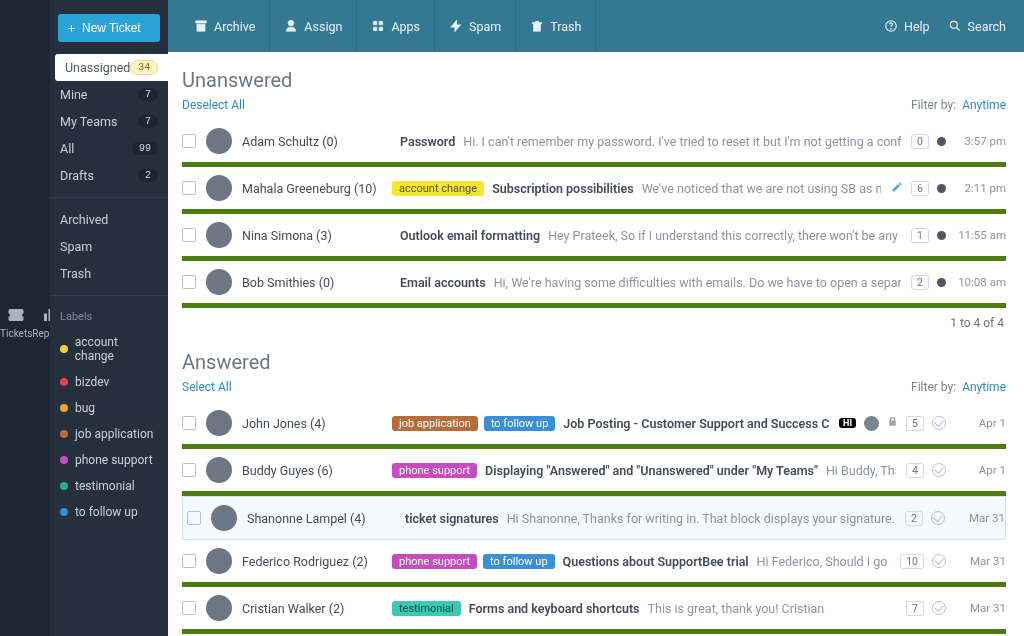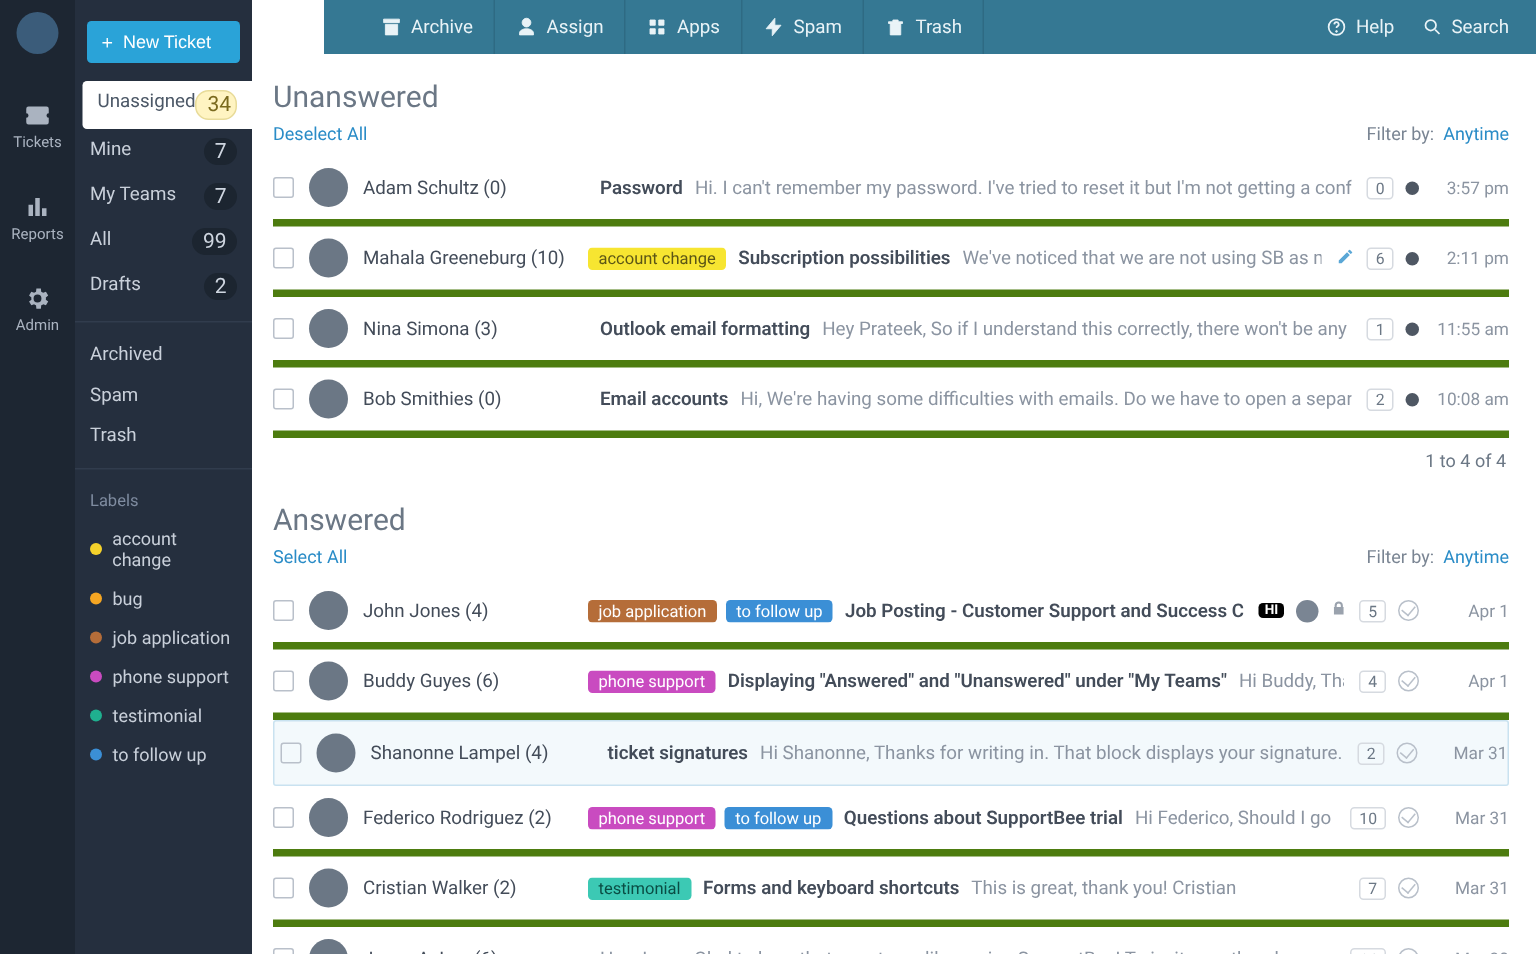--- a/index.html
+++ b/index.html
@@ -1,40 +1,40 @@
 <!DOCTYPE html>
 <html><head>
 <meta charset="utf-8">
 <style>
   * { box-sizing: border-box; margin: 0; padding: 0; }
   html, body { height: 100%; font-family: -apple-system, "Segoe UI", Roboto, sans-serif; font-size: 13px; color: #333; }
   body { display: flex; width: 1024px; height: 636px; overflow: hidden; background:#fff; }
 
   
-  .rail { width: 50px; background:#1d2632; display:flex; flex-direction:column; align-items:center; padding-top:8px; color:#aab3c0; flex-shrink:0; }
+  .rail { width: 50px; background:#1d2632; display:flex; flex-direction:row; align-items:center; padding-top:8px; color:#aab3c0; flex-shrink:0; }
   .rail .avatar { width:28px; height:28px; border-radius:50%; background:#3b5c7a; margin-bottom:18px; }
   .rail .rail-item { display:flex; flex-direction:column; align-items:center; gap:4px; margin:14px 0; font-size:10px; cursor:pointer; color:#aab3c0; }
   .rail .rail-item svg { width:18px; height:18px; fill:#aab3c0; }
 
   
   .sidebar { width:118px; background:#252f3e; color:#c9d0da; display:flex; flex-direction:column; padding-top:10px; flex-shrink:0; }
   .new-ticket { margin:4px 8px 12px; background:#2aa3d8; color:#fff; border:none; border-radius:3px; padding:7px 8px; font-size:12px; display:flex; align-items:center; gap:5px; cursor:pointer; }
   .new-ticket svg{width:11px;height:11px;fill:#fff;}
-  .side-row { display:flex; justify-content:space-between; align-items:flex-start; padding:6px 10px; font-size:12.5px; cursor:pointer; }
+  .side-row { display:flex; justify-content:space-between; align-items:center; padding:6px 10px; font-size:12.5px; cursor:pointer; }
   .side-row.active { background:#fff; color:#4b5766; border-radius:3px 0 0 3px; margin-left:5px; }
-  .side-row .badge { background:#1c2530; color:#cfd6e0; border-radius:9px; padding:1px 7px; font-size:14px; min-width:18px; text-align:center; }
+  .side-row .badge { background:#1c2530; color:#cfd6e0; border-radius:9px; padding:1px 7px; font-size:10px; min-width:18px; text-align:center;font-family:Liberation Mono, monospace; }
   .side-row.active .badge { background:#fff4c2; color:#7a6a1e; border:1px solid #e8db99; }
   .sep { height:1px; background:#313c4d; margin:8px 0; }
   .side-header { padding:6px 10px; font-size:11px; color:#7f8ca0; }
   .label-row { display:flex; align-items:center; gap:7px; padding:6px 10px; font-size:12px; color:#c9d0da; cursor:pointer; }
   .dot { width:8px; height:8px; border-radius:50%; }
 
   
   .main { flex:1; display:flex; flex-direction:column; min-width:0; }
-  .topbar { background:#357893; color:#e9f3f7; display:flex; align-items:stretch; height:36px; flex-shrink:0; padding-left:24px;margin-left:48px; }
+  .topbar { background:#357893; color:#e9f3f7; display:flex; align-items:stretch; height:52px; flex-shrink:0; padding-left:12px; }
   .tb-btn { display:flex; align-items:center; gap:6px; padding:0 14px; font-size:12.5px; cursor:pointer; border-right:1px solid #2e6a83; }
   .tb-btn svg { width:14px; height:14px; fill:#e9f3f7; stroke:#e9f3f7; }
   .tb-spacer { flex:1; }
   .tb-right { display:flex; align-items:center; gap:18px; padding:0 18px; }
   .tb-right .tb-btn { border:none; padding:0; gap:6px; }
 
   .content { flex:1; overflow-y:auto; padding:14px 18px 8px 14px; }
   .section-title { color:#6b7785; font-size:20px; font-weight:400; margin:2px 0 6px; }
   .section-bar { display:flex; justify-content:space-between; align-items:center; font-size:12px; margin-bottom:8px; }
   .link { color:#2a8cc7; cursor:pointer; }
@@ -134,20 +134,24 @@
       </div>
     </div>
   <div class="sep"></div>
   <div class="side-header">Labels</div>
   <div id="labels">
       <div class="label-row">
         <span class="dot" style="background:#f5d22b"></span>
         <span>account change</span>
       </div>
       <div class="label-row">
+        <span class="dot" style="background:#e04545"></span>
+        <span>bizdev</span>
+      </div>
+      <div class="label-row">
         <span class="dot" style="background:#f5a623"></span>
         <span>bug</span>
       </div>
       <div class="label-row">
         <span class="dot" style="background:#b56d39"></span>
         <span>job application</span>
       </div>
       <div class="label-row">
         <span class="dot" style="background:#c94bc0"></span>
         <span>phone support</span>

